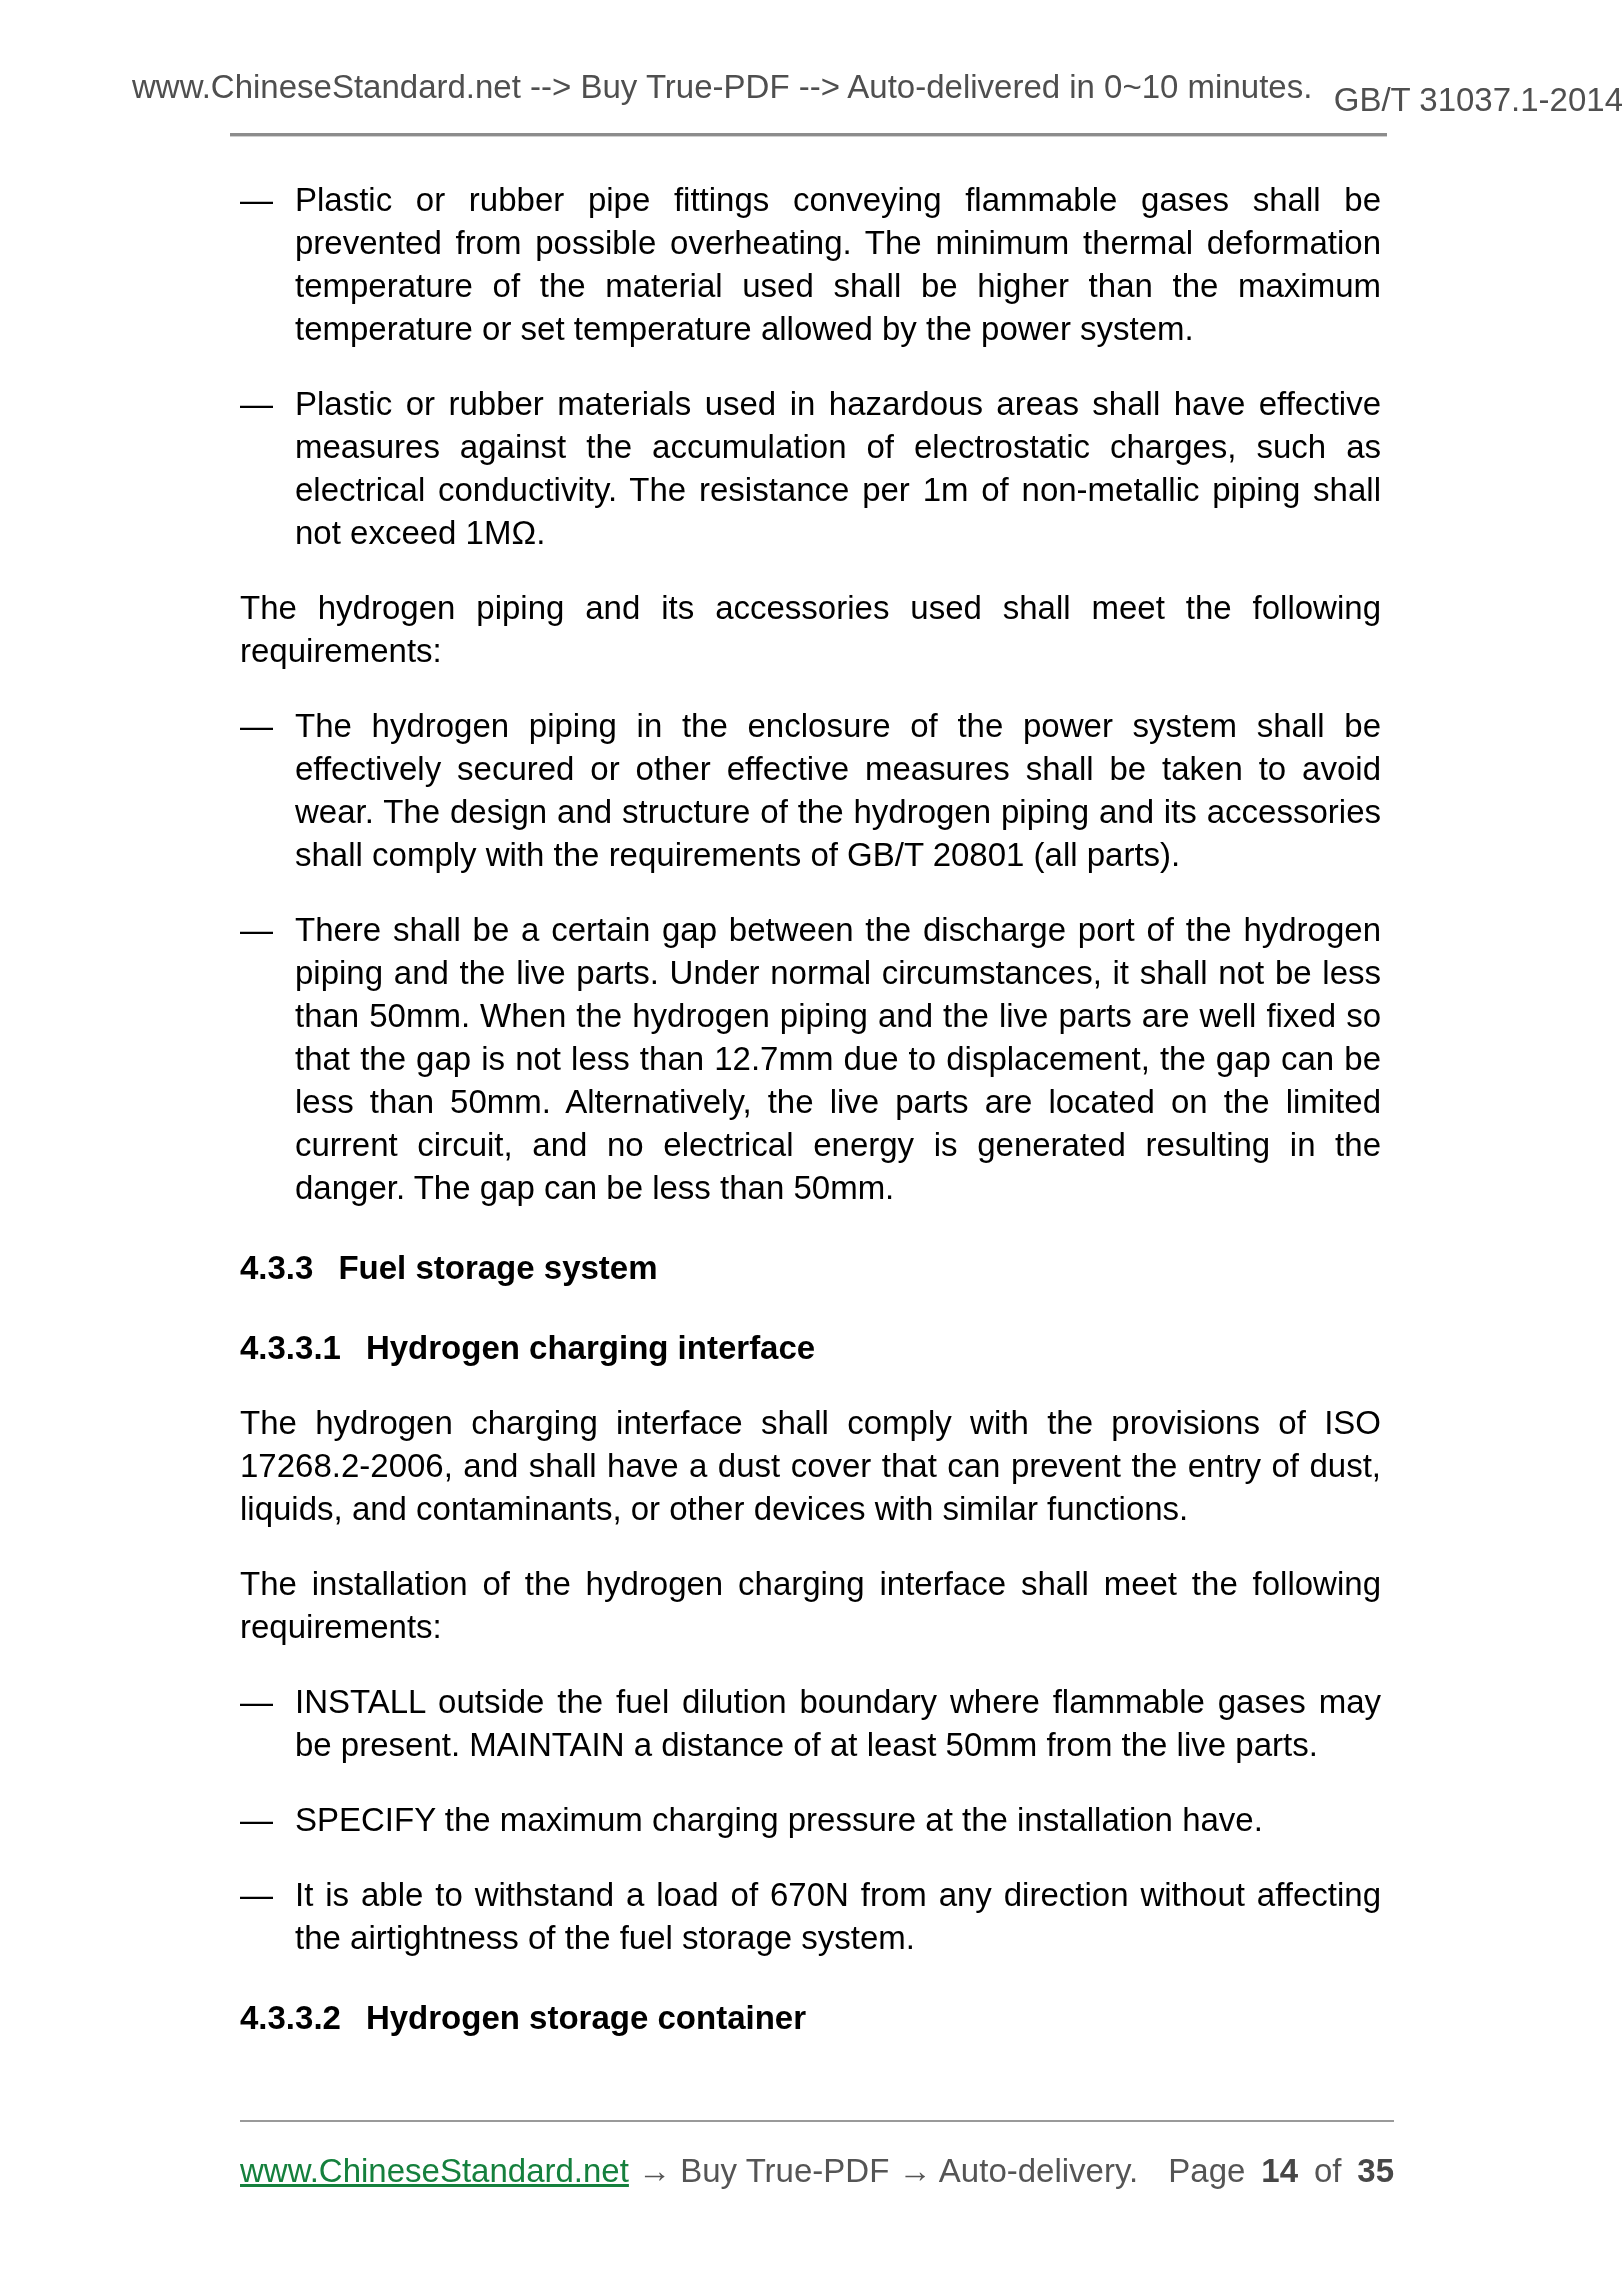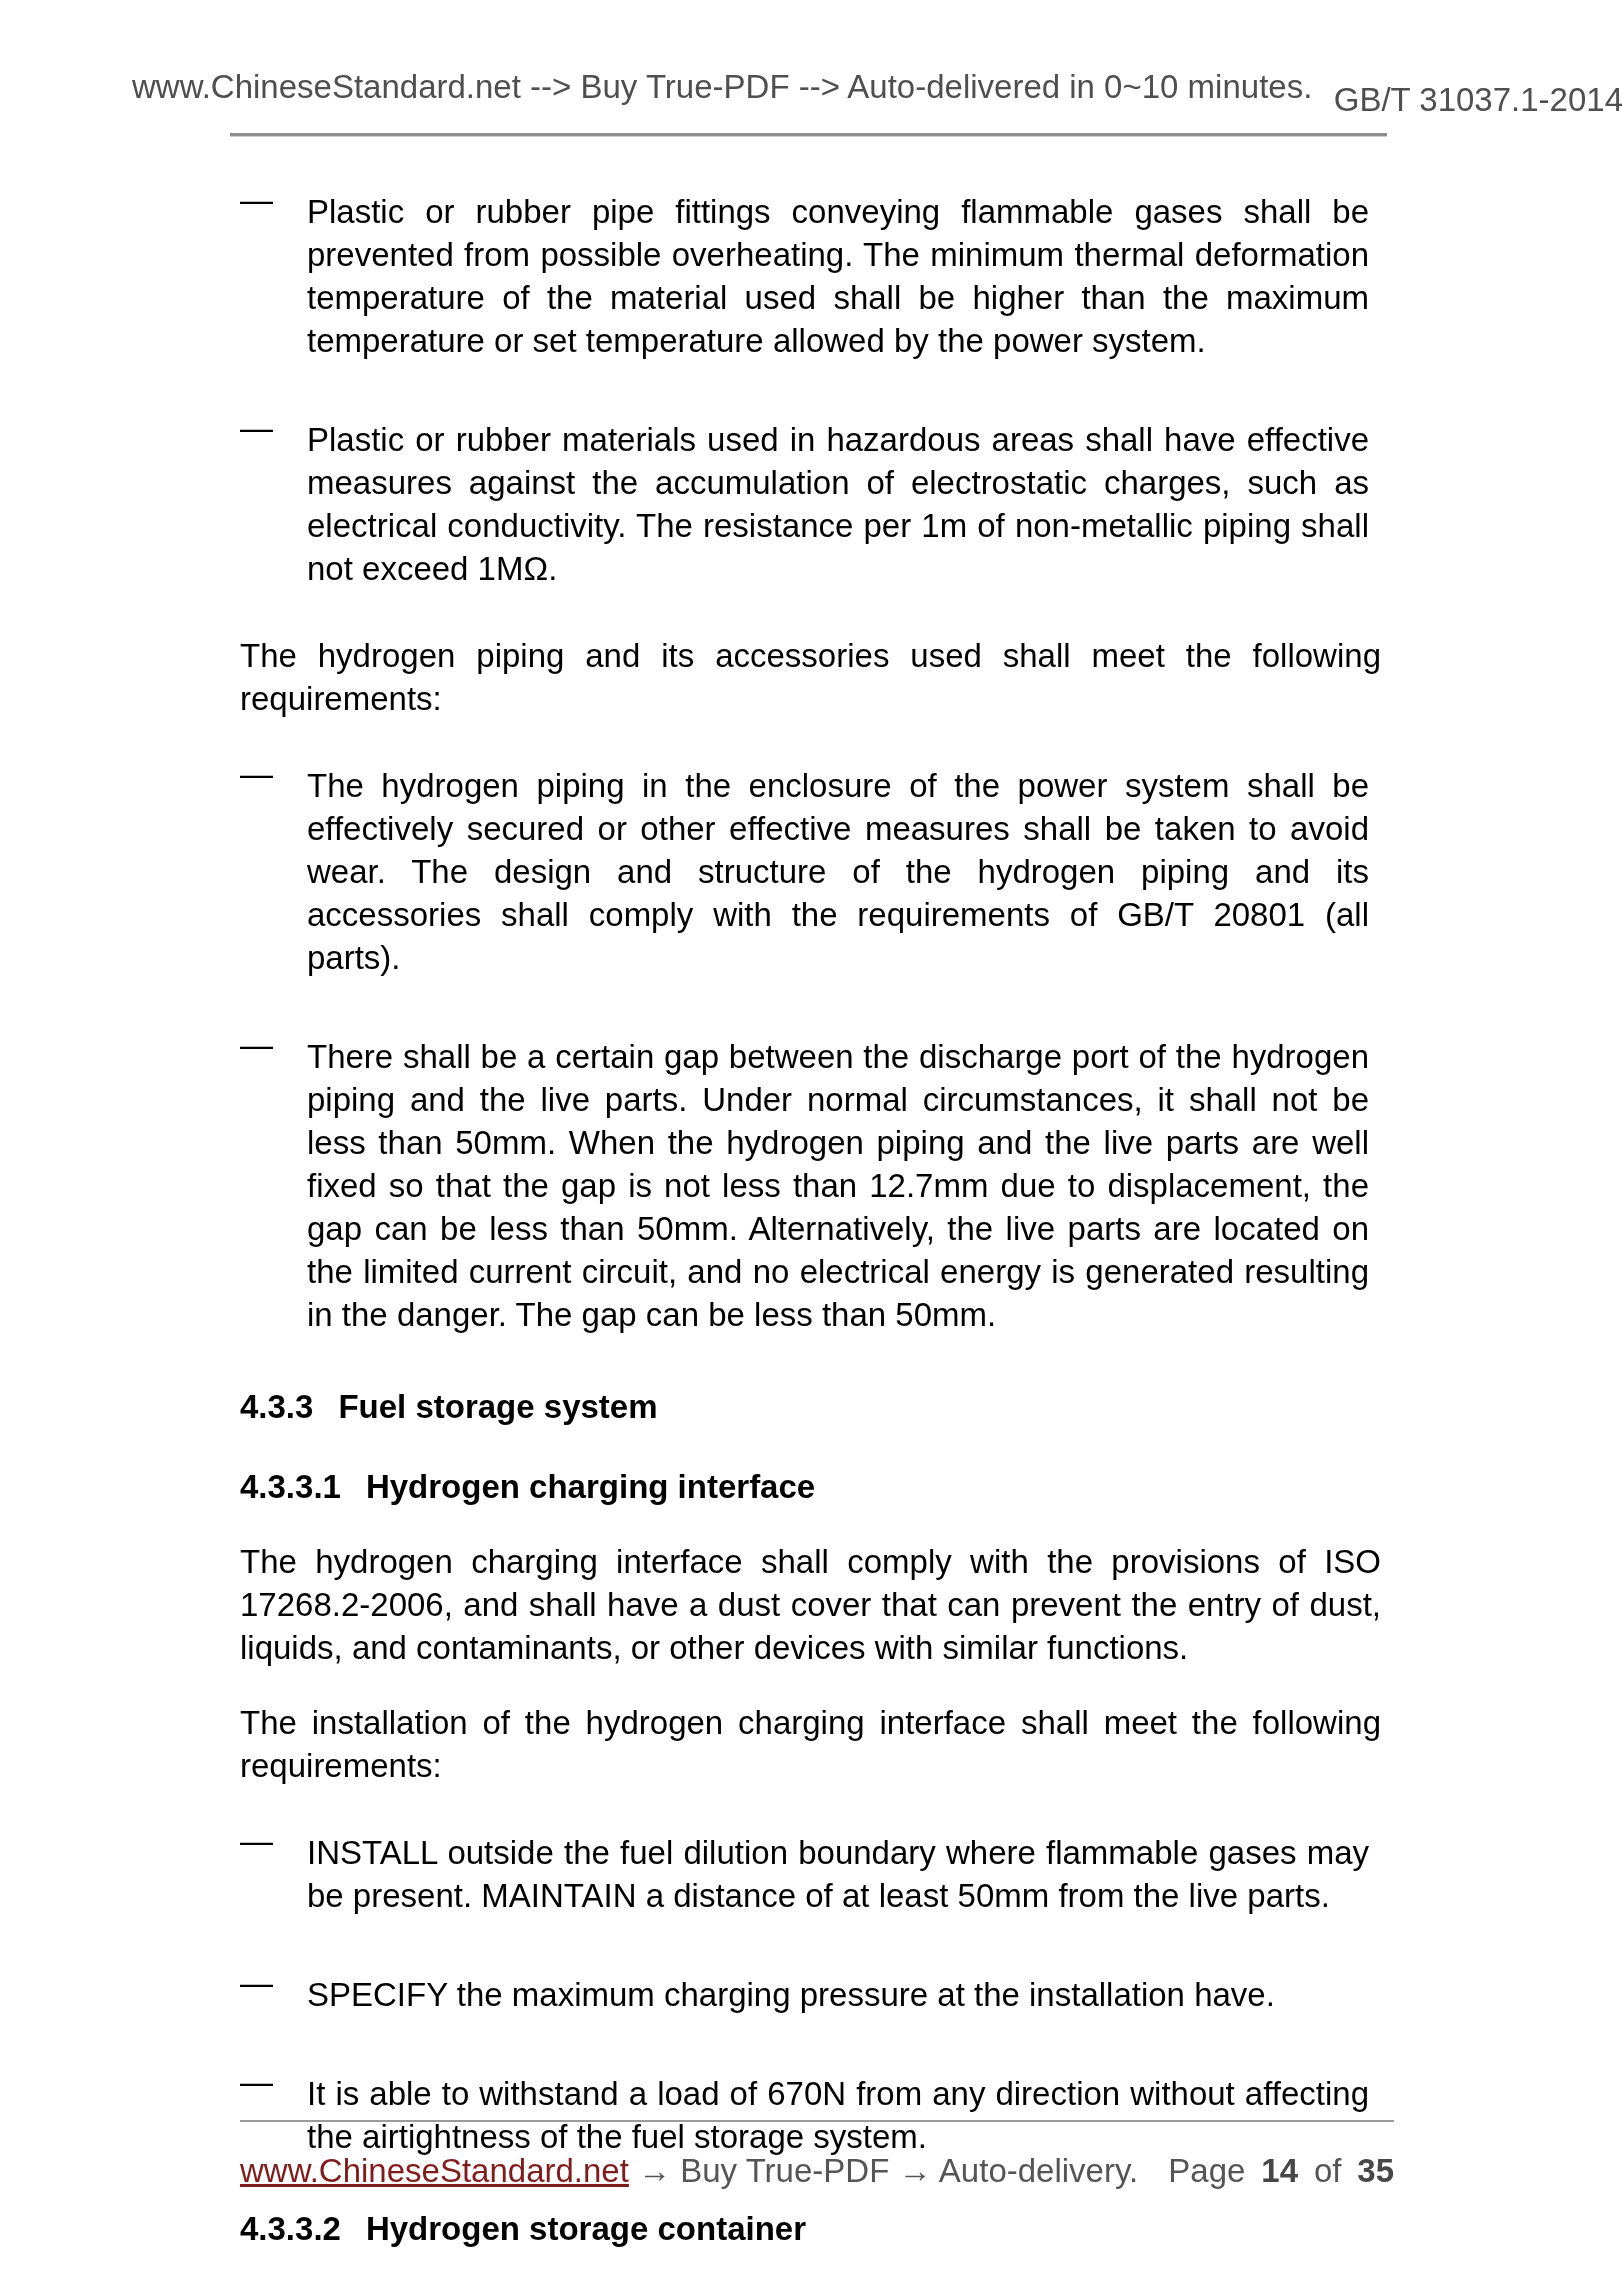--- a/index.html
+++ b/index.html
@@ -41,21 +41,21 @@
   .content > * + * { margin-top:32px; }
   .content > .heading { margin-top:37px; }
 
   .bullet { display:flex; }
   .bullet .dash {
     flex:0 0 55px;
     text-align:left;
   }
   .bullet .btext {
     flex:1 1 auto;
-    margin:12px;
+    margin:0;
     text-align:justify;
   }
 
   .heading {
     font-weight:bold;
     text-align:left;
     font-size:33px; line-height:43px;
   }
   .heading .hnum { margin-right:25px; }
 
@@ -66,21 +66,21 @@
     background:#9a9a9a;
   }
   .footer-text {
     position:absolute; left:240px; top:2151px;
     width:1154px;
     font-size:33px; line-height:40px; color:#555555;
     display:flex; justify-content:space-between; align-items:baseline;
     white-space:nowrap;
   }
   .footer-link {
-    color:#7f1d1d;
+    color:#15803d;
     text-decoration:underline;
     cursor:pointer;
   }
   .page-indicator { word-spacing:6.7px;margin-left:28px; }
   .page-indicator b { font-weight:bold; color:#474747; }
 </style>
 </head>
 <body>
 
 <div class="header-promo">www.ChineseStandard.net --&gt; Buy True-PDF --&gt; Auto-delivered in 0~10 minutes.</div>

